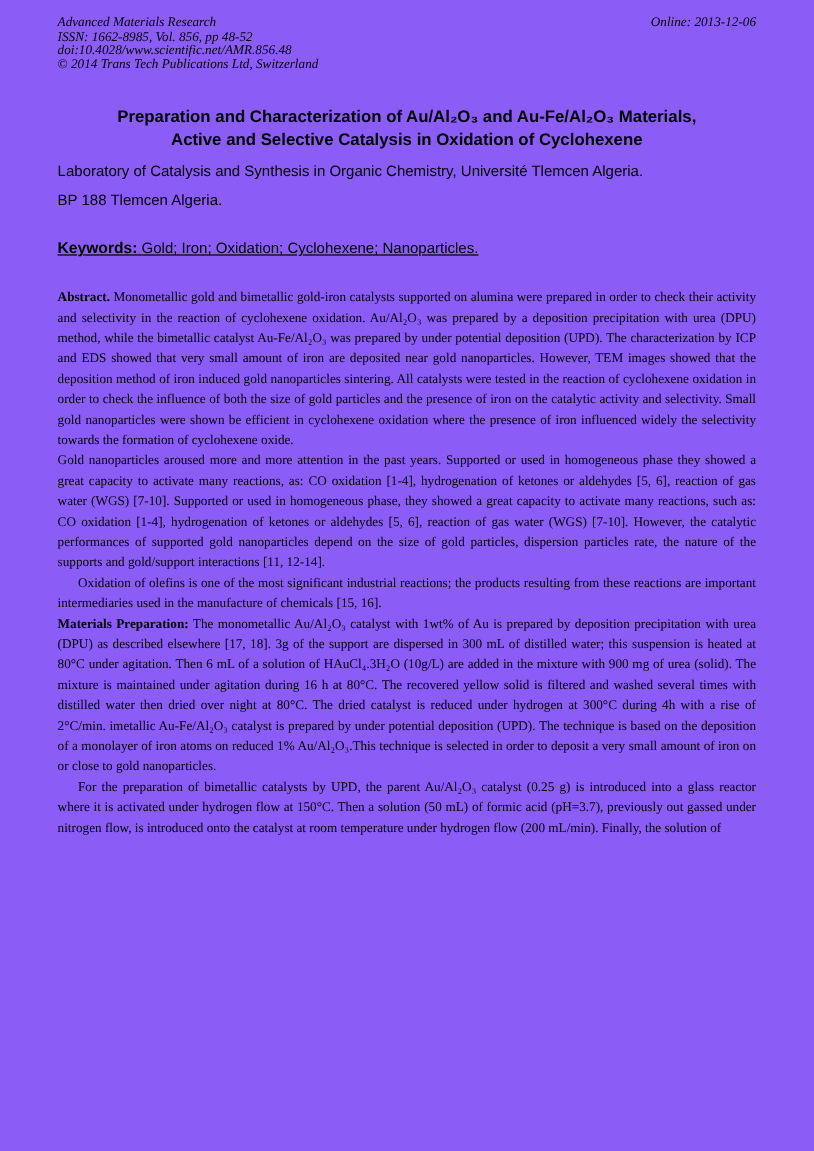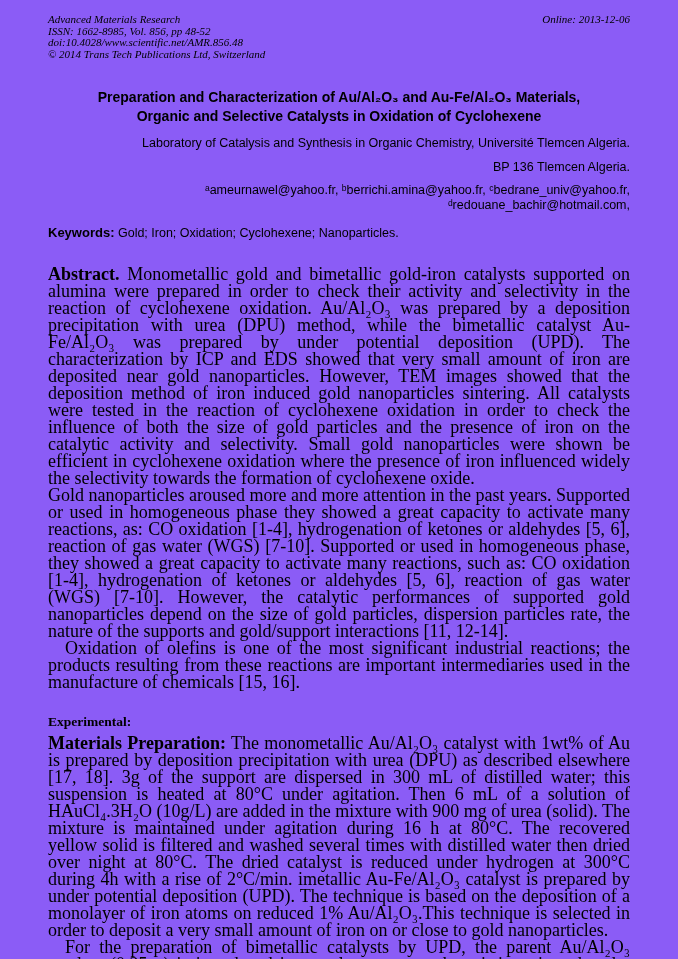--- a/index.html
+++ b/index.html
@@ -38,35 +38,36 @@
   }
   .authors {
     margin-top: 7px;
     font-size: 14px;
     line-height: 17px;
     text-align: center;
   }
   .affil, .addr, .emails {
     font-size: 12.5px;
     line-height: 15px;
-    text-align: right;
+    text-align: left;
   }
   .affil  { margin-top: 10px; }
   .addr   { margin-top: 9px; }
   .emails { margin-top: 8px; white-space: pre-line; }
 
   .keywords {
-    margin-top: 12px;
+    margin-top: 24px;
     font-size: 12.5px;
     line-height: 15px;
+    text-decoration: underline;
   }
   .keywords b { font-size: 13px; }
 
   .body-p {
-    font-size: 18px;
+    font-size: 11px;
     line-height: 17px;
     text-align: justify;
     margin: 0;
   }
   .abstract { margin-top: 25px; }
   .section-h {
     font-size: 13.5px;
     font-weight: bold;
     margin: 21px 0 5px 0;
   }
@@ -82,45 +83,42 @@
     <div class="hdr-left">
       <div>Advanced Materials Research</div>
       <div>ISSN: 1662-8985, Vol. 856, pp 48-52</div>
       <div>doi:10.4028/www.scientific.net/AMR.856.48</div>
       <div>© 2014 Trans Tech Publications Ltd, Switzerland</div>
     </div>
     <div class="hdr-right">Online: 2013-12-06</div>
   </div>
 
   <div class="title sans">Preparation and Characterization of Au/Al₂O₃ and Au-Fe/Al₂O₃ Materials,
-Organic and Selective Catalysts in Oxidation of Cyclohexene</div>
+Active and Selective Catalysis in Oxidation of Cyclohexene</div>
 
 
   <div class="affil sans">Laboratory of Catalysis and Synthesis in Organic Chemistry, Université Tlemcen Algeria.</div>
 
-  <div class="addr sans">BP 136 Tlemcen Algeria.</div>
+  <div class="addr sans">BP 188 Tlemcen Algeria.</div>
 
-  <div class="emails sans">ᵃameurnawel@yahoo.fr, ᵇberrichi.amina@yahoo.fr, ᶜbedrane_univ@yahoo.fr,
-ᵈredouane_bachir@hotmail.com,</div>
 
   <div class="keywords sans">
     <b>Keywords:</b>
     <span>Gold; Iron; Oxidation; Cyclohexene; Nanoparticles.</span>
   </div>
 
   <p class="body-p abstract">
     <b>Abstract.</b>
     <span>Monometallic gold and bimetallic gold-iron catalysts supported on alumina were prepared in order to check their activity and selectivity in the reaction of cyclohexene oxidation. Au/Al₂O₃ was prepared by a deposition precipitation with urea (DPU) method, while the bimetallic catalyst Au-Fe/Al₂O₃ was prepared by under potential deposition (UPD). The characterization by ICP and EDS showed that very small amount of iron are deposited near gold nanoparticles. However, TEM images showed that the deposition method of iron induced gold nanoparticles sintering. All catalysts were tested in the reaction of cyclohexene oxidation in order to check the influence of both the size of gold particles and the presence of iron on the catalytic activity and selectivity. Small gold nanoparticles were shown be efficient in cyclohexene oxidation where the presence of iron influenced widely the selectivity towards the formation of cyclohexene oxide.</span>
   </p>
 
 
   <p class="body-p">Gold nanoparticles aroused more and more attention in the past years. Supported or used in homogeneous phase they showed a great capacity to activate many reactions, as: CO oxidation [1-4], hydrogenation of ketones or aldehydes [5, 6], reaction of gas water (WGS) [7-10]. Supported or used in homogeneous phase, they showed a great capacity to activate many reactions, such as: CO oxidation [1-4], hydrogenation of ketones or aldehydes [5, 6], reaction of gas water (WGS) [7-10]. However, the catalytic performances of supported gold nanoparticles depend on the size of gold particles, dispersion particles rate, the nature of the supports and gold/support interactions [11, 12-14].</p>
   <p class="body-p indent">Oxidation of olefins is one of the most significant industrial reactions; the products resulting from these reactions are important intermediaries used in the manufacture of chemicals [15, 16].</p>
 
-  <div class="section-h exp">Experimental:</div>
 
   <p class="body-p">
     <b>Materials Preparation:</b>
     <span>The monometallic Au/Al₂O₃ catalyst with 1wt% of Au is prepared by deposition precipitation with urea (DPU) as described elsewhere [17, 18]. 3g of the support are dispersed in 300 mL of distilled water; this suspension is heated at 80°C under agitation. Then 6 mL of a solution of HAuCl₄.3H₂O (10g/L) are added in the mixture with 900 mg of urea (solid). The mixture is maintained under agitation during 16 h at 80°C. The recovered yellow solid is filtered and washed several times with distilled water then dried over night at 80°C. The dried catalyst is reduced under hydrogen at 300°C during 4h with a rise of 2°C/min. imetallic Au-Fe/Al₂O₃ catalyst is prepared by under potential deposition (UPD). The technique is based on the deposition of a monolayer of iron atoms on reduced 1% Au/Al₂O₃.This technique is selected in order to deposit a very small amount of iron on or close to gold nanoparticles.</span>
   </p>
   <p class="body-p indent">For the preparation of bimetallic catalysts by UPD, the parent Au/Al₂O₃ catalyst (0.25 g) is introduced into a glass reactor where it is activated under hydrogen flow at 150°C. Then a solution (50 mL) of formic acid (pH=3.7), previously out gassed under nitrogen flow, is introduced onto the catalyst at room temperature under hydrogen flow (200 mL/min).  Finally, the solution of</p>
 
 </div>
 
 </body></html>

